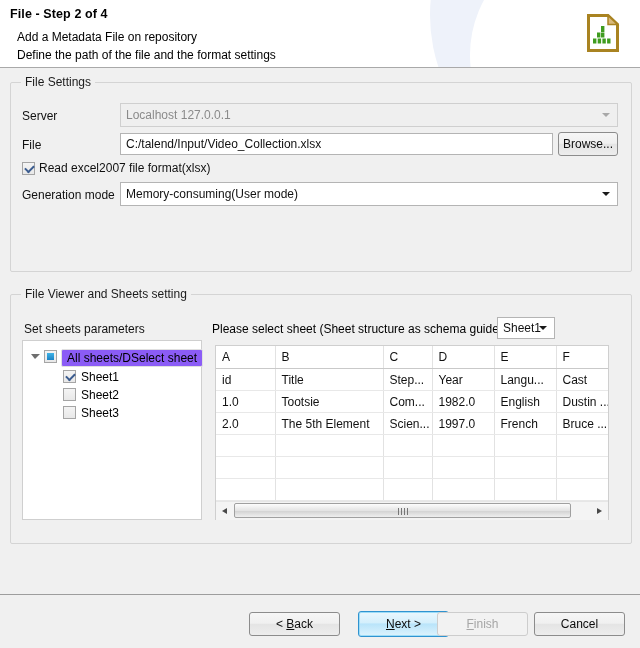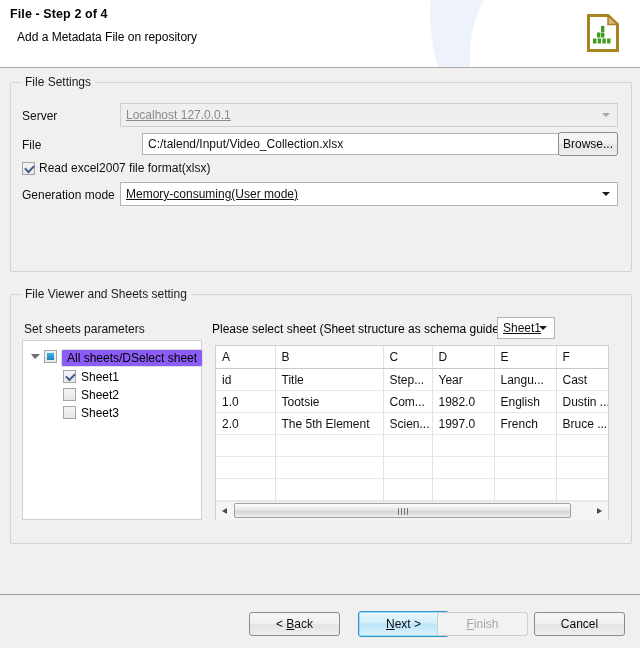--- a/index.html
+++ b/index.html
@@ -65,32 +65,32 @@
   .textbox {
     position: absolute;
     box-sizing: border-box;
     border: 1px solid #b4b4b4;
     background: #ffffff;
     font-size: 12px;
     color: #111;
     padding: 0 5px;
     line-height: 20px;
     height: 22px;
-    white-space: nowrap; overflow: hidden; margin-left: 22px;
+    white-space: nowrap; overflow: hidden;
   }
   .combo {
     position: absolute;
     box-sizing: border-box;
     border: 1px solid #b4b4b4;
     background: #ffffff;
     font-size: 12px;
     color: #111;
     padding: 0 22px 0 5px;
     height: 24px; line-height: 22px;
-    white-space: nowrap; overflow: hidden; text-decoration: underline;
+    white-space: nowrap; overflow: hidden;
   }
   .combo.disabled {
     background: #efefef;
     border-color: #cfcfcf;
     color: #8a8a8a;
   }
   .combo .arrow {
     position: absolute; right: 7px; top: 50%; margin-top: -2px;
     width: 0; height: 0;
     border-left: 4px solid transparent;
@@ -254,20 +254,21 @@
 </head>
 <body>
 
 <div id="root">
 
   <div class="wiz-header">
     <div class="wiz-swoosh1"></div>
     <div class="wiz-swoosh2"></div>
     <div class="wiz-title">File - Step 2 of 4</div>
     <div class="wiz-sub1">Add a Metadata File on repository</div>
+    <div class="wiz-sub2">Define the path of the file and the format settings</div>
     <div class="wiz-icon">
       <svg width="34" height="40" viewBox="0 0 34 40">
         <path d="M2.5 2.5 H22 L31.5 11.5 V37.5 H2.5 Z" fill="#ffffff" stroke="#a98321" stroke-width="3"></path>
         <path d="M22 2.5 L31.5 11.5 H22 Z" fill="#d9b97a" stroke="#a98321" stroke-width="1.5"></path>
         <rect x="15" y="13" width="3.4" height="6" fill="#3f9c1f"></rect>
         <rect x="11" y="19.5" width="3.4" height="5" fill="#3f9c1f"></rect>
         <rect x="15" y="19.5" width="3.4" height="5" fill="#3f9c1f"></rect>
         <rect x="7" y="25.5" width="3.4" height="5" fill="#3f9c1f"></rect>
         <rect x="11.7" y="25.5" width="3.4" height="5" fill="#3f9c1f"></rect>
         <rect x="16.4" y="25.5" width="3.4" height="5" fill="#3f9c1f"></rect>

